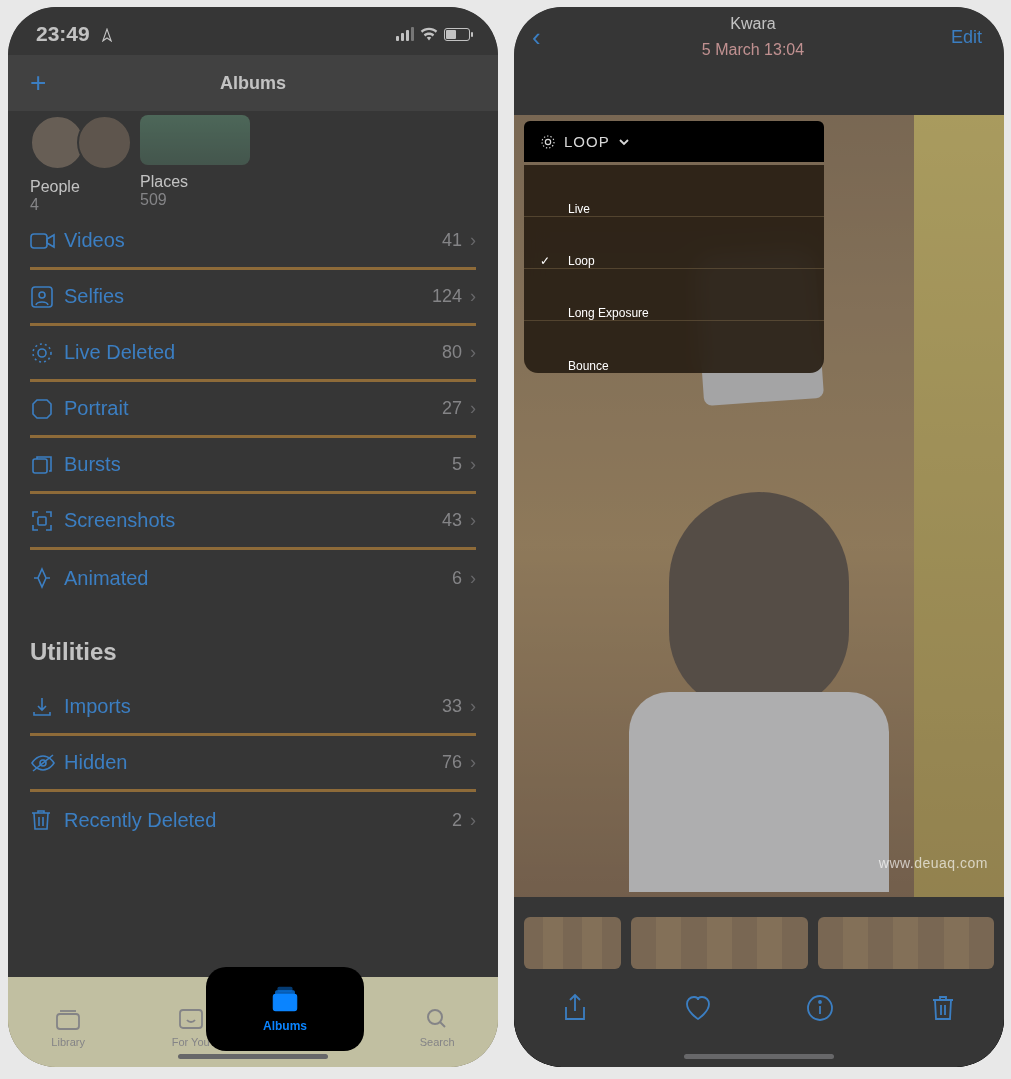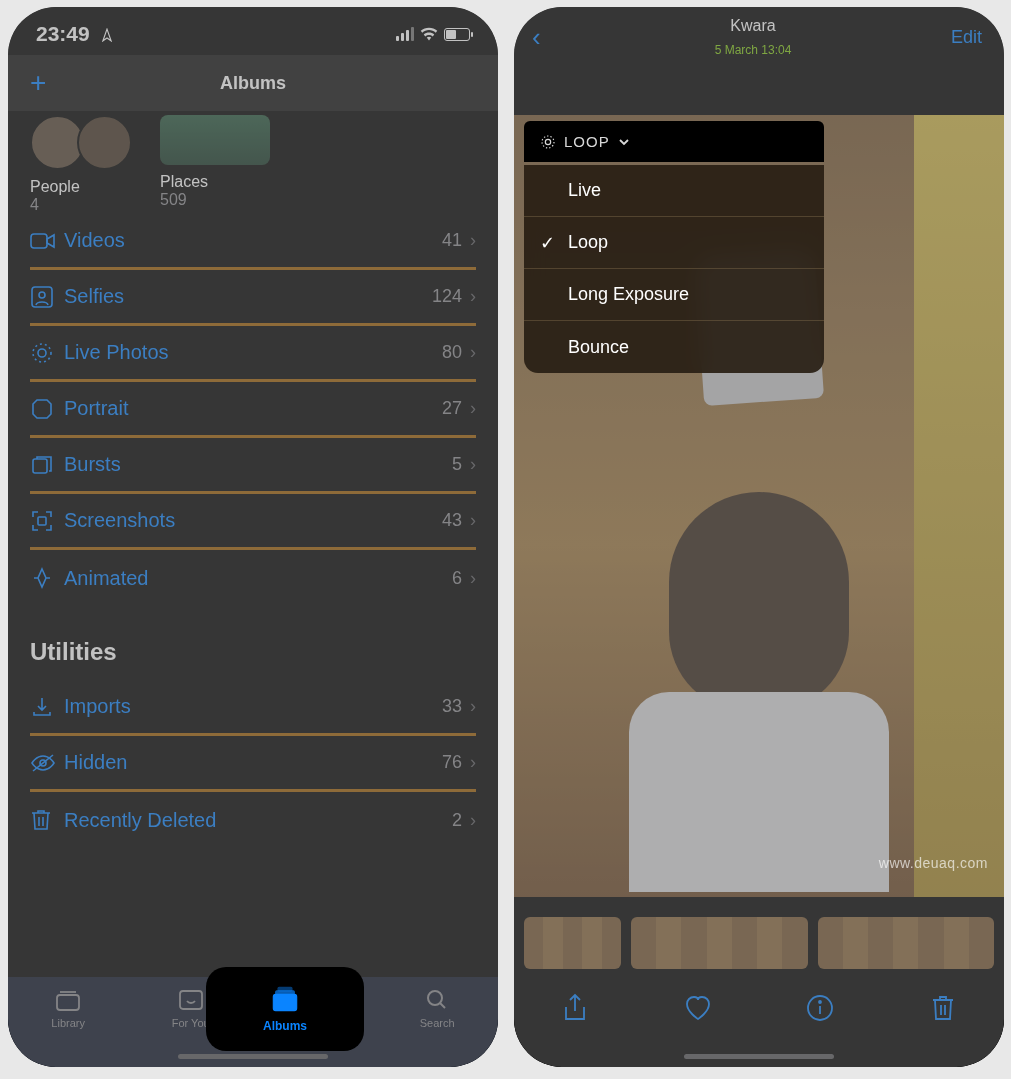--- a/index.html
+++ b/index.html
@@ -59,21 +59,21 @@
   .nav-l {
     height: 56px;
     display:flex;align-items:center;justify-content:center;position:relative;
     background:rgba(20,20,20,1);
   }
   .nav-l .plus{position:absolute;left:22px;color:#0a84ff;font-size:28px;font-weight:300}
   .nav-l .title{color:#fff;font-size:18px;font-weight:600}
 
   .scroll { padding: 0 22px; color:#fff; }
 
-  .album-row{display:flex;gap:20px;margin-top:4px}
+  .album-row{display:flex;margin-top:4px}
   .album{width:110px}
   .album .thumb{width:110px;height:50px;border-radius:8px;background:#3a3a3c;}
   .album.places .thumb{background:linear-gradient(#2a5a40,#1a3a2a)}
   .album .name{margin-top:8px;font-size:16px;color:#fff}
   .album .cnt{font-size:16px;color:#8e8e93}
   .peop{display:flex;gap:-10px}
   .peop .c{width:55px;height:55px;border-radius:50%;background:#5a4a3a;margin-right:-8px;border:2px solid #000}
 
   h2.sect{font-size:24px;font-weight:700;margin:32px 0 14px;color:#fff}
 
@@ -81,43 +81,43 @@
     display:flex;align-items:center;height:56px;
     border-bottom:3px solid #a16207;color:#0a84ff;font-size:20px;
   }
   .row .ic{width:34px;display:flex;justify-content:flex-start}
   .row .lbl{flex:1}
   .row .cnt{color:#8e8e93;font-size:18px;margin-right:8px}
   .row .chev{color:#5a5a5e;font-size:18px}
 
   .tabbar{
     position:absolute;bottom:0;left:0;right:0;height:90px;
-    background:#0f172a;display:flex;justify-content:space-around;
-    align-items:flex-start;padding-top:10px;
+    background:#fef9c3;display:flex;justify-content:space-around;
+    align-items:center;padding-top:10px;
   }
   .tab{display:flex;flex-direction:column;align-items:center;gap:4px;color:#8e8e93;font-size:11px}
   .tab.active{color:#0a84ff}
   .tab .ticon{width:30px;height:26px;display:flex;align-items:center;justify-content:center}
   .home-ind{position:absolute;bottom:8px;left:50%;transform:translateX(-50%);width:150px;height:5px;background:#5a5a5e;border-radius:3px}
 
   .albums-hi{
     position:absolute;bottom:18px;left:200px;width:154px;height:80px;
     background:#000;border-radius:18px;z-index:95;
     display:flex;flex-direction:column;align-items:center;justify-content:center;gap:6px;
     box-shadow:0 0 0 2px #000;
   }
   .albums-hi .ticon svg{stroke:#0a84ff}
   .albums-hi .tl{color:#0a84ff;font-size:12px;font-weight:600}
 
   
   .nav-r{height:60px;display:flex;align-items:center;padding:0 18px;position:relative}
   .nav-r .back{color:#0a84ff;font-size:26px}
   .nav-r .mid{position:absolute;left:0;right:12px;text-align:center;pointer-events:none}
   .nav-r .loc{color:#fff;font-size:16px}
-  .nav-r .dt{color:#84cc16;font-size:12px;margin-top:8px}
+  .nav-r .dt{color:#fca5a5;font-size:16px;margin-top:8px}
   .nav-r .edit{position:absolute;right:22px;color:#0a84ff;font-size:18px}
 
   .photo-area{
     position:absolute;top:108px;left:0;right:0;bottom:170px;
     background:linear-gradient(180deg,#7a5a35 0%,#8c6a3e 25%,#a07a42 55%,#6e4a28 100%);
   }
   
   .sil{position:absolute;left:50%;top:38%;transform:translateX(-50%);width:260px;height:430px}
   .sil .head{width:180px;height:220px;background:#3a2a1e;border-radius:90px 90px 80px 80px;margin:0 auto}
   .sil .hat{width:120px;height:150px;background:#c8c8cb;border-radius:20px 20px 8px 8px;margin:-70px auto 0;position:relative;top:-90px;transform:rotate(-4deg)}
@@ -129,22 +129,22 @@
     background:#000;color:#d8d8d8;padding:12px 16px;border-radius:6px 6px 0 0;
     font-size:15px;letter-spacing:1px;display:flex;align-items:center;gap:8px;width:300px;
   }
 
   .menu{
     position:absolute;top:158px;left:10px;width:300px;z-index:96;
     background:rgba(40,30,20,0.92);backdrop-filter:blur(10px);
     border-radius:0 0 14px 14px;overflow:hidden;
   }
   .menu .item{
-    height:52px;display:flex;align-items:center;padding:0 20px 0 44px;
-    color:#fff;font-size:18px;border-bottom:1px solid rgba(120,100,70,0.5);position:relative;
+    height:52px;display:flex;align-items:flex-end;padding:0 20px 0 44px;
+    color:#fff;font-size:12px;border-bottom:1px solid rgba(120,100,70,0.5);position:relative;
   }
   .menu .item:last-child{border-bottom:none}
   .menu .item .chk{position:absolute;left:16px;color:#fff}
 
   .filmstrip{
     position:absolute;bottom:96px;left:0;right:0;height:56px;
     display:flex;gap:10px;padding:0 10px;align-items:center;
   }
   .clip{height:52px;display:flex;border-radius:6px;overflow:hidden}
   .clip span{width:26px;height:52px;background:#7a5a35}
@@ -237,21 +237,21 @@
       <span class="cnt">124</span>
       <span class="chev">›</span>
     </div>
     <div class="row">
       <span class="ic">
           <svg width="24" height="24" viewBox="0 0 24 24" fill="none" stroke="#0a84ff" stroke-width="1.6">
             <circle cx="12" cy="12" r="4"></circle>
             <circle cx="12" cy="12" r="9" stroke-dasharray="2 3"></circle>
           </svg>
         </span>
-      <span class="lbl">Live Photos</span>
+      <span class="lbl">Live Deleted</span>
       <span class="cnt">80</span>
       <span class="chev">›</span>
     </div>
     <div class="row">
       <span class="ic">
           <svg width="24" height="24" viewBox="0 0 24 24" fill="none" stroke="#0a84ff" stroke-width="1.6">
             <path d="M3 7l4-4h10l4 4v10l-4 4H7l-4-4z"></path>
           </svg>
         </span>
       <span class="lbl">Portrait</span>

